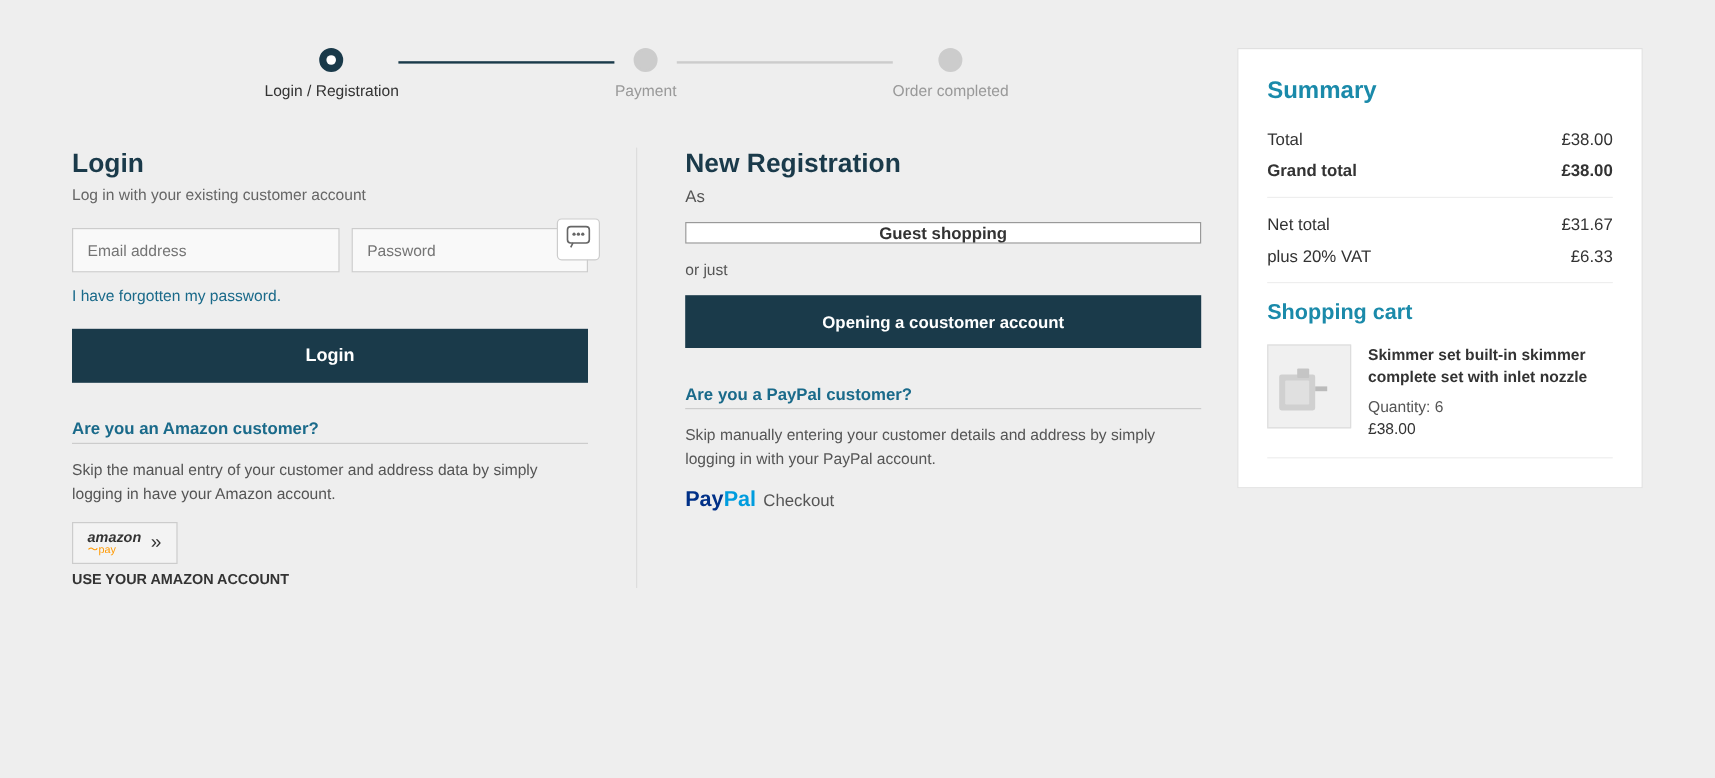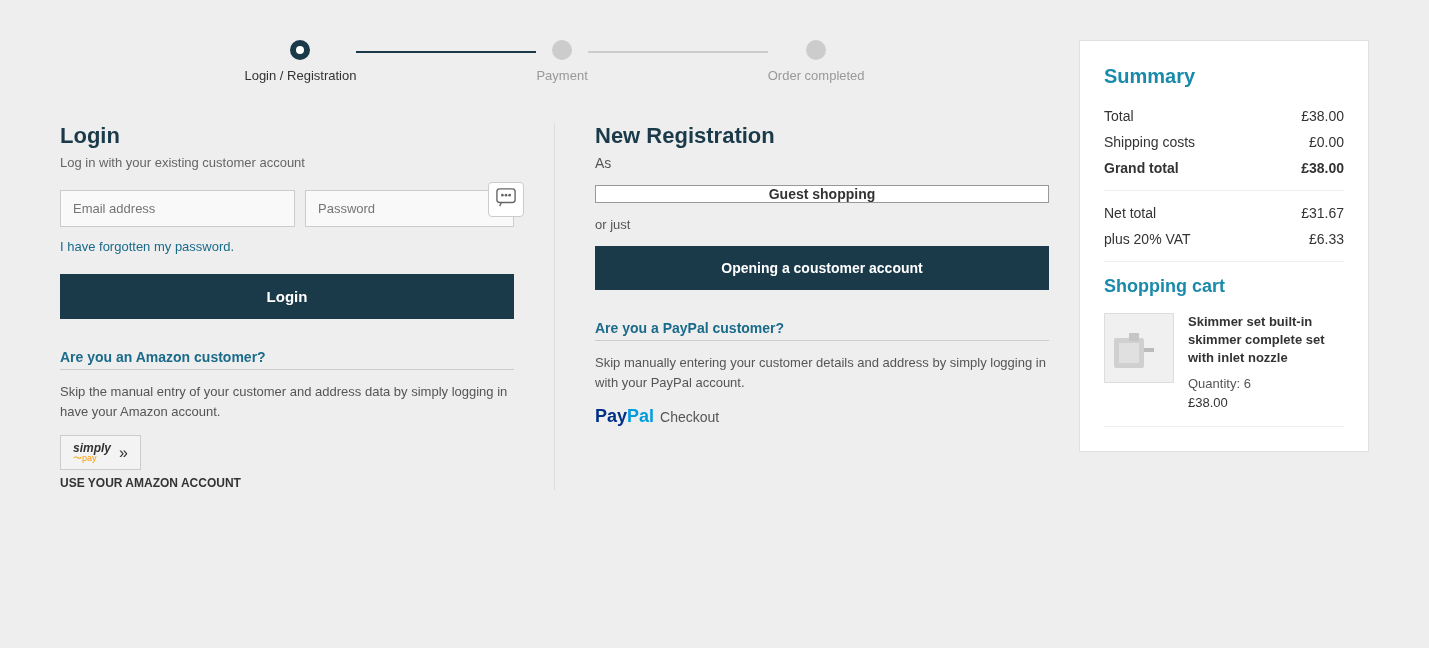--- a/index.html
+++ b/index.html
@@ -300,21 +300,21 @@
     .paypal-blue { color: #003087; }
     .paypal-light { color: #009cde; }
 
     .paypal-checkout-text {
       font-size: 14px;
       color: #555;
     }
 
     
     .summary-sidebar {
-      width: 290px;
+      width: 338px;
       background: white;
       padding: 24px;
       border: 1px solid #e0e0e0;
       align-self: flex-start;
     }
 
     .summary-title {
       font-size: 20px;
       font-weight: bold;
       color: #1a8aaa;
@@ -485,21 +485,21 @@
         <button class="btn-login">Login</button>
 
         
         <div class="amazon-section">
           <p class="amazon-heading">Are you an Amazon customer?</p>
           <hr class="amazon-divider">
           <p class="amazon-desc">Skip the manual entry of your customer and address data by simply logging in have your Amazon account.</p>
 
           <button class="amazon-pay-btn">
             <div class="amazon-pay-logo">
-              <span style="font-size:12px; font-style:italic; font-weight:bold; color:#333;">simply</span>
+              <span style="font-size:12px; font-style:italic; font-weight:bold; color:#333;">amazon</span>
               <span style="font-size:9px; color:#ff9900;">〜pay</span>
             </div>
             <span class="amazon-arrows">»</span>
           </button>
           <p class="amazon-account-label">USE YOUR AMAZON ACCOUNT</p>
         </div>
       </div>
 
       <div class="registration-section">
         <h2>New Registration</h2>
@@ -528,24 +528,20 @@
     </div>
   </div>
 
   <div class="summary-sidebar">
     <h3 class="summary-title">Summary</h3>
 
     <div class="summary-row">
       <span class="label">Total</span>
       <span class="value">£38.00</span>
     </div>
-    <div class="summary-row">
-      <span class="label">Shipping costs</span>
-      <span class="value">£0.00</span>
-    </div>
     <div class="summary-row grand-total">
       <span class="label">Grand total</span>
       <span class="value">£38.00</span>
     </div>
 
     <hr class="summary-divider">
 
     <div class="summary-row">
       <span class="label">Net total</span>
       <span class="value">£31.67</span>

